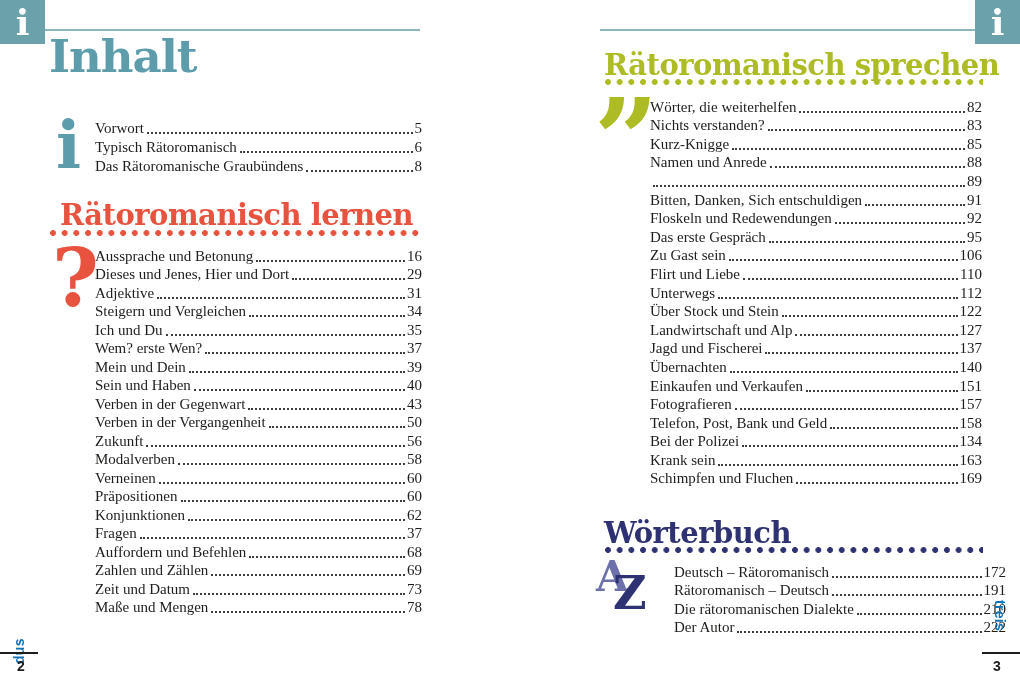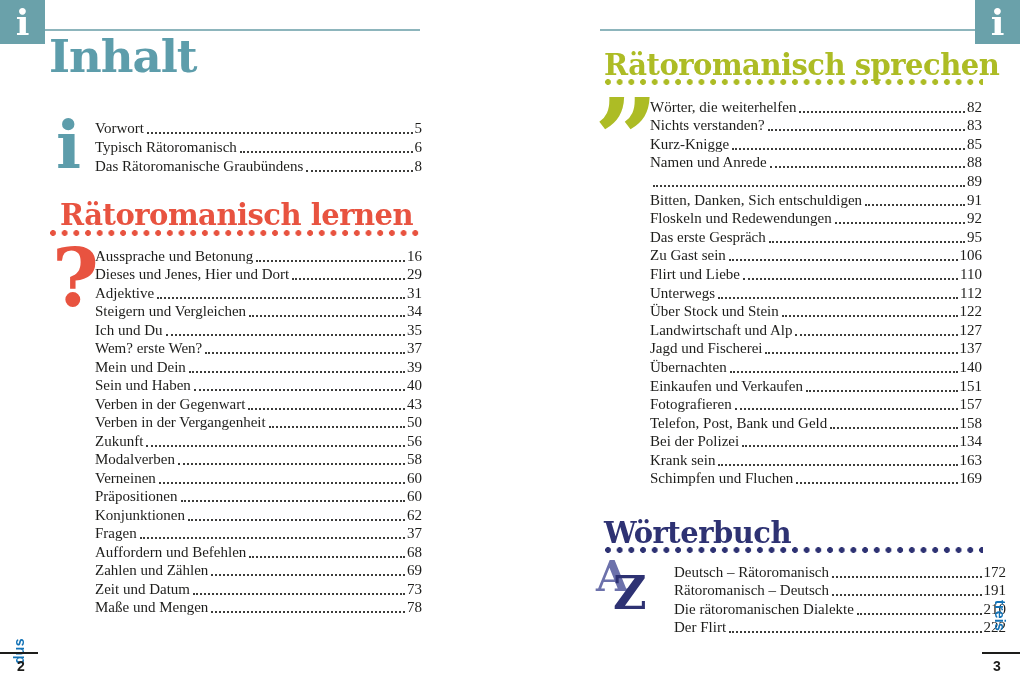--- a/index.html
+++ b/index.html
@@ -340,21 +340,21 @@
         <span class="toc-label">Rätoromanisch – Deutsch</span>
         <span class="leader"></span>
         <span class="toc-page">191</span>
       </div>
       <div class="toc-row">
         <span class="toc-label">Die rätoromanischen Dialekte</span>
         <span class="leader"></span>
         <span class="toc-page">210</span>
       </div>
       <div class="toc-row">
-        <span class="toc-label">Der Flirt</span>
+        <span class="toc-label">Der Autor</span>
         <span class="leader"></span>
         <span class="toc-page">222</span>
       </div>
     </div>
 
   <div class="thumb thumb-right">treis</div>
   <div class="pagerule pagerule-right"></div>
   <div class="pagenum pagenum-right">3</div>
 
 </div>

